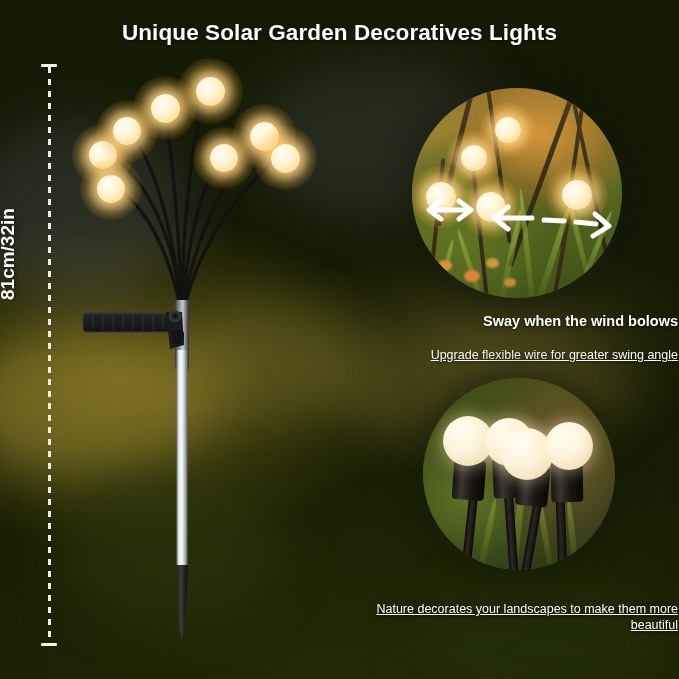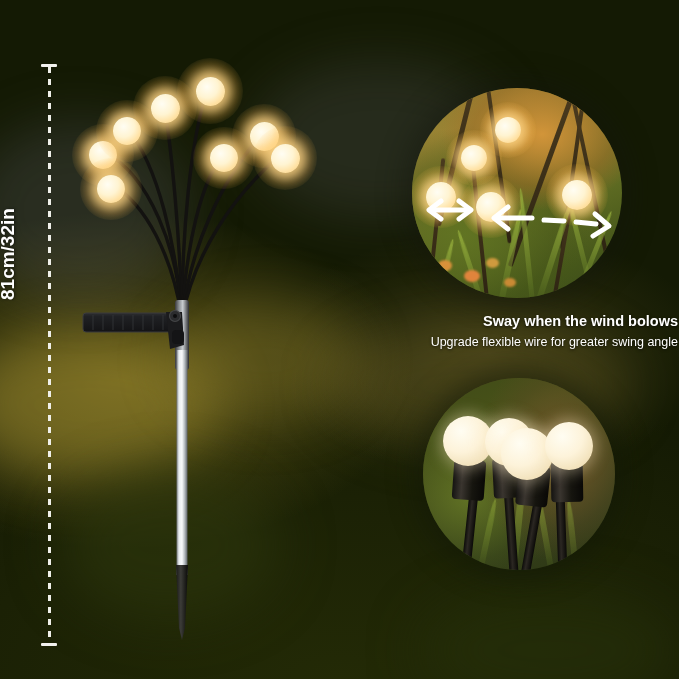--- a/index.html
+++ b/index.html
@@ -84,37 +84,38 @@
     box-shadow:0 0 14px 4px rgba(255,238,200,.35); }
   .socket { position:absolute; background:linear-gradient(90deg,#141311 0%,#3a352f 28%,#16150f 62%,#090806 100%); border-radius:4px; }
   .rod { position:absolute; background:linear-gradient(90deg,#0c0b09,#2b2722 40%,#0a0907); border-radius:2px; }
 
   
   #arrows { position:absolute; left:0; top:0; width:210px; height:210px; }
 
   
   .capBlock { position:absolute; width:309px; left:369px; text-align:right; color:#fff; }
   .capTitle { font-size:14.5px; font-weight:bold; text-shadow:0 1px 3px rgba(0,0,0,.7); }
-  .capSub { font-size:12.5px; line-height:16px; margin-top:5px; text-shadow:0 1px 3px rgba(0,0,0,.7); }
+  .capSub { font-size:12.5px; line-height:16px; margin-top:18px; text-shadow:0 1px 3px rgba(0,0,0,.7);text-decoration:underline; }
   #cap-top { top:313px; }
   #cap-bot { top:583px; }
 </style>
 </head>
 <body>
 
 <div id="stage">
 
   <div class="blob" style="left:-40px;top:330px;width:260px;height:150px;background:rgba(168,148,52,.45);"></div>
   <div class="blob" style="left:170px;top:300px;width:190px;height:120px;background:rgba(150,132,46,.34);"></div>
   <div class="blob" style="left:330px;top:320px;width:300px;height:130px;background:rgba(128,112,46,.3);"></div>
   <div class="blob" style="left:60px;top:470px;width:220px;height:150px;background:rgba(44,54,12,.65);"></div>
   <div class="blob" style="left:420px;top:590px;width:260px;height:120px;background:rgba(38,48,10,.6);"></div>
   <div class="blob" style="left:-30px;top:120px;width:220px;height:180px;background:rgba(96,98,108,.28);"></div>
   <div class="blob" style="left:250px;top:60px;width:260px;height:160px;background:rgba(104,106,116,.22);"></div>
 
+  <div id="title">Unique Solar Garden Decoratives Lights</div>
 
   <div id="dim">
     <div class="cap top"></div>
     <div class="line"></div>
     <div class="cap bot"></div>
   </div>
   <div id="dimLabel">81cm/32in</div>
 
   <div id="product">
     <svg width="420" height="679" viewBox="0 0 420 679">
@@ -301,15 +302,16 @@
       <div class="socket" style="left:128px;top:84px;width:32px;height:40px;transform:rotate(-1deg);"></div>
 
       <div class="bigBulb" style="left:20px;top:38px;width:50px;height:50px;"></div>
       <div class="bigBulb" style="left:62px;top:40px;width:48px;height:48px;"></div>
       <div class="bigBulb" style="left:78px;top:50px;width:52px;height:52px;"></div>
       <div class="bigBulb" style="left:122px;top:44px;width:48px;height:48px;"></div>
     </div>
   </div>
 
   <div class="capBlock" id="cap-bot">
+    <div class="capSub">Nature decorates your landscapes to make them more beautiful</div>
   </div>
 
 </div>
 
 </body></html>

